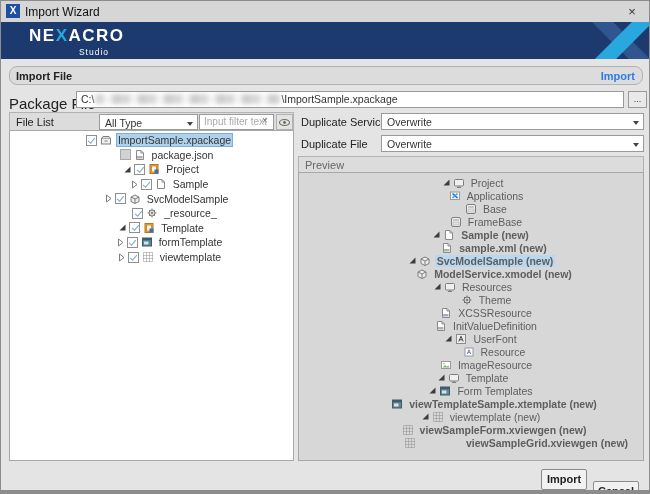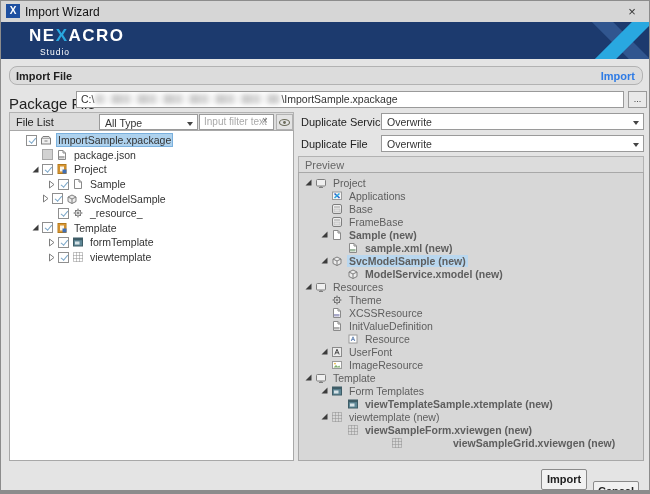--- a/index.html
+++ b/index.html
@@ -14,21 +14,21 @@
   #title-icon { position:absolute; left:5px; top:3px; width:14px; height:14px; background:#1e4fa0;
     color:#fff; font-size:10px; font-weight:bold; text-align:center; line-height:14px; }
   #title-text { position:absolute; left:24px; top:4px; font-size:12px; color:#111; }
   #close-btn { position:absolute; right:8px; top:2px; width:18px; height:17px; text-align:center;
     font-size:13px; line-height:17px; color:#333; cursor:default; }
   
   #banner { position:absolute; left:0; top:21px; width:100%; height:37px; overflow:hidden; }
   #brand { position:absolute; left:28px; top:4px; color:#fff; font-size:17px; font-weight:bold;
     letter-spacing:1.5px; }
   #brand .bx { font-weight:bold; }
-  #brand-sub { position:absolute; left:0; top:25px; width:108px; text-align:center; color:#fff;
+  #brand-sub { position:absolute; left:0; top:25px; width:108px; text-align:right; color:#fff;
     font-size:8.5px; letter-spacing:1px; }
   .xband { position:absolute; top:-20px; width:15px; height:80px; }
   #xband-dark  { left:614px; transform:rotate(-45deg); }
   #xband-cyan  { left:614px; transform:rotate(45deg); }
   
   .bar { position:absolute; background:#dcdcdc; border:1px solid #b2b2b2; }
   #import-file-bar { left:8px; top:65px; width:634px; height:19px;border-radius:8px; }
   #import-file-title { position:absolute; left:6px; top:3px; font-size:11px; font-weight:bold; color:#222; }
   #import-link { position:absolute; right:7px; top:3px; font-size:11px; font-weight:bold; cursor:pointer; }
   
@@ -60,21 +60,21 @@
     border:1px solid #a8a8a8; padding-top:2px; overflow:hidden; }
   #dup-service-label { position:absolute; left:300px; top:115px; font-size:11px; color:#222; }
   #dup-service-combo { left:380px; top:112px; width:263px; height:17px; }
   #dup-file-label { position:absolute; left:300px; top:137px; font-size:11px; color:#222; }
   #dup-file-combo { left:380px; top:134px; width:263px; height:17px; }
   #preview-bar { left:297px; top:155px; width:346px; height:17px; }
   #preview-title { position:absolute; left:6px; top:2px; font-size:11px; color:#666; }
   #preview-tree { position:absolute; left:297px; top:171px; width:346px; height:289px; background:#d7d7d7;
     border:1px solid #a8a8a8; padding-top:3px; overflow:hidden; }
   
-  .trow { position:relative; display:flex; align-items:center; cursor:default; }
+  .trow { position:relative; display:flex; align-items:center; cursor:default;justify-content:center; }
   #file-tree .trow { height:14.6px; font-size:10.5px; color:#333; }
   #preview-tree .trow { height:13px; font-size:10.5px; color:#5e5e5e; }
   .trow.bold { font-weight:bold; color:#3b3b3b; }
   .trow.muted { color:#9c9c9c; }
   .acell { width:13px; min-width:13px; display:flex; justify-content:center; align-items:center; }
   .cb { position:relative; width:11px; min-width:11px; height:11px; background:#fff;
     border:1px solid #8f8f8f; margin-right:3px; }
   .cb.checked::after { content:""; position:absolute; left:1.5px; top:2px; width:5.5px; height:3px;
     border-left:1.6px solid #7aa6c8; border-bottom:1.6px solid #7aa6c8; transform:rotate(-50deg); }
   .cb.disabled { background:#d2d2d2; border-color:#a8a8a8; }
@@ -413,43 +413,43 @@
         <span class="acell"></span>
         <span class="ticon">
           <svg width="12" height="12" viewBox="0 0 12 12">
             <path d="M2.5 1.5 h4.5 l2.5 2.5 v6.5 h-7 z" fill="#fff" stroke="#8a8a8a"></path>
             <path d="M7 1.5 v2.5 h2.5" fill="none" stroke="#8a8a8a"></path>
             <rect x="3" y="7" width="5.5" height="2.5" fill="#b0b0b0"></rect>
           </svg>
         </span>
         <span class="lbl">InitValueDefinition</span>
       </div>
+      <div class="trow" style="padding-left: 19px;">
+        <span class="acell">
+          <svg width="9" height="9" viewBox="0 0 9 9">
+            <polygon points="7.5,1.5 7.5,7.5 1.5,7.5" fill="#3c3c3c"></polygon>
+          </svg>
+        </span>
+        <span class="ticon">
+          <svg width="12" height="12" viewBox="0 0 12 12">
+            <rect x="1.5" y="1.5" width="9" height="9" fill="#ececec" stroke="#8a8a8a"></rect>
+            <path d="M3.8 8.5 L6 3.2 L8.2 8.5 M4.6 6.8 h2.8" stroke="#4a4a4a" fill="none"></path>
+          </svg>
+        </span>
+        <span class="lbl">UserFont</span>
+      </div>
       <div class="trow" style="padding-left: 35px;">
         <span class="acell"></span>
         <span class="ticon">
           <svg width="12" height="12" viewBox="0 0 12 12">
             <rect x="2" y="2" width="8" height="8" fill="#fff" stroke="#9a9a9a"></rect>
             <path d="M4.2 8 L6 3.8 L7.8 8 M4.9 6.6 h2.2" stroke="#6a89b5" fill="none"></path>
           </svg>
         </span>
         <span class="lbl">Resource</span>
-      </div>
-      <div class="trow" style="padding-left: 19px;">
-        <span class="acell">
-          <svg width="9" height="9" viewBox="0 0 9 9">
-            <polygon points="7.5,1.5 7.5,7.5 1.5,7.5" fill="#3c3c3c"></polygon>
-          </svg>
-        </span>
-        <span class="ticon">
-          <svg width="12" height="12" viewBox="0 0 12 12">
-            <rect x="1.5" y="1.5" width="9" height="9" fill="#ececec" stroke="#8a8a8a"></rect>
-            <path d="M3.8 8.5 L6 3.2 L8.2 8.5 M4.6 6.8 h2.8" stroke="#4a4a4a" fill="none"></path>
-          </svg>
-        </span>
-        <span class="lbl">UserFont</span>
       </div>
       <div class="trow" style="padding-left: 19px;">
         <span class="acell"></span>
         <span class="ticon">
           <svg width="12" height="12" viewBox="0 0 12 12">
             <rect x="1.5" y="2.5" width="9" height="7" fill="#fff" stroke="#9a9a9a"></rect>
             <circle cx="4" cy="4.6" r="0.9" fill="#e8b23c"></circle>
             <path d="M2.5 8.5 L5 6 L6.8 7.8 L8.2 6.4 L9.5 8.5 Z" fill="#7fae6d"></path>
           </svg>
         </span>

